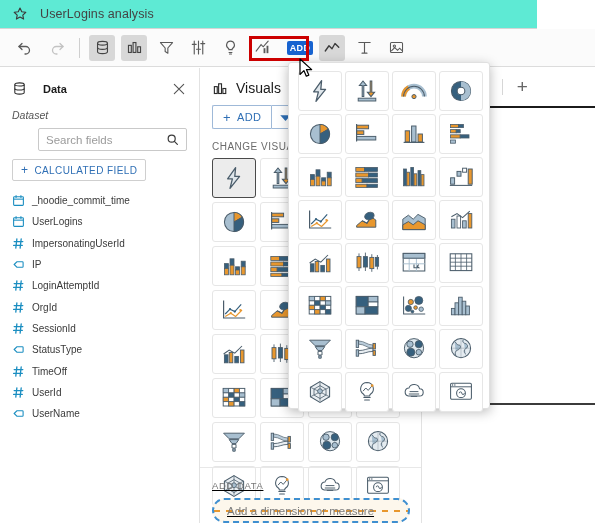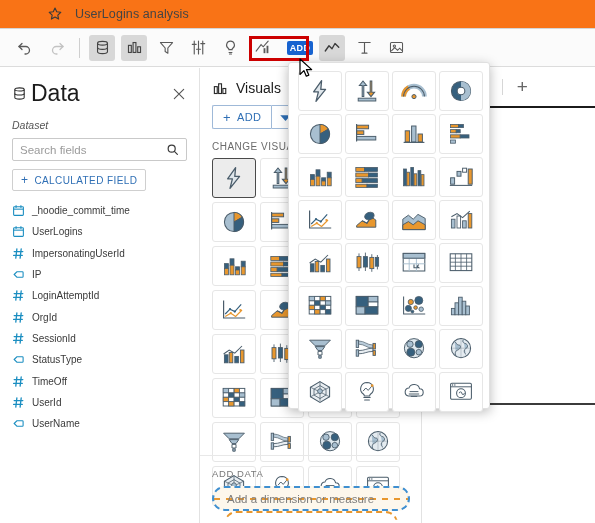--- a/index.html
+++ b/index.html
@@ -6,23 +6,23 @@
   body{
     width:595px;height:523px;overflow:hidden;
     font-family:"Liberation Sans", sans-serif;
     background:#ffffff;
     -webkit-font-smoothing:antialiased;
   }
   #app{position:relative;width:595px;height:523px;overflow:hidden;background:#fff;}
 
   
   .titlebar{
-    position:absolute;left:0;top:0;width:595px;height:29px;
-    background:#f97316;border-bottom:1px solid #d5d5d5;
-    display:flex;align-items:center;box-sizing:border-box;padding-left:35px;
+    position:absolute;left:0;top:0;width:537px;height:29px;
+    background:#5eead4;border-bottom:1px solid #d5d5d5;
+    display:flex;align-items:center;box-sizing:border-box;
   }
   .star-ic{margin-left:12px;width:16px;height:16px;display:block;}
   .title-text{margin-left:12px;font-size:12.5px;color:#444;letter-spacing:.1px;}
 
   
   .toolbar{
     position:absolute;left:0;top:29px;width:595px;height:38px;
     background:#fbfbfb;border-bottom:1px solid #dcdcdc;
     display:flex;align-items:center;box-sizing:border-box;
   }
@@ -48,33 +48,33 @@
   }
 
   
   .datapanel{
     position:absolute;left:0;top:68px;width:200px;height:455px;
     background:#fff;border-right:1px solid #e2e2e2;box-sizing:border-box;
     padding:0 12px;
   }
   .dp-head{display:flex;align-items:center;margin-top:12px;}
   .dp-head .dbic{width:15px;height:17px;}
-  .dp-title{font-size:23px;color:#1b1b1b;margin-left:4px;font-weight:normal;}
+  .dp-title{font-size:11px;color:#1b1b1b;margin-left:16px;font-weight:bold;}
   .dp-close{margin-left:auto;color:#555;width:16px;height:16px;}
   .dp-label{font-size:10.5px;color:#555;margin-top:12px;font-style:italic;}
   .dp-select{
     margin-top:4px;height:23px;border:1px solid #c9c9c9;border-radius:2px;
     display:flex;align-items:center;padding:0 7px;box-sizing:border-box;
     font-size:11.5px;color:#222;background:#fff;
   }
   .dp-select .caret{margin-left:auto;}
   .dp-search{
     margin-top:7px;height:23px;border:1px solid #c9c9c9;border-radius:2px;
     display:flex;align-items:center;padding:0 7px;box-sizing:border-box;
-    font-size:11.5px;color:#9b9b9b;background:#fff;
+    font-size:11.5px;color:#9b9b9b;background:#fff;margin-left:26px;
   }
   .dp-search .sic{margin-left:auto;}
   .calcfield{
     margin-top:8px;height:22px;border:1px solid #cfcfcf;border-radius:2px;
     display:inline-flex;align-items:center;padding:0 8px;box-sizing:border-box;
     font-size:10px;color:#2f6fb5;letter-spacing:.4px;background:#fff;
   }
   .calcfield .plus{margin-right:6px;font-size:12px;color:#2f6fb5;}
   .fieldlist{margin-top:9px;}
   .field{display:flex;align-items:center;height:21.3px;}
@@ -105,22 +105,22 @@
   .visgrid{
     margin-top:6px;display:grid;grid-template-columns:repeat(4,44px);
     grid-auto-rows:40px;gap:4px;
   }
   .viscell{
     border:1px solid #e6e6e6;border-radius:3px;background:#fff;
     display:flex;align-items:center;justify-content:center;box-sizing:border-box;
   }
   .viscell.sel{background:#ececec;border:1px solid #4a4a4a;}
   .adddata-wrap{
-    position:absolute;left:0;bottom:12px;width:222px;box-sizing:border-box;
-    padding:0 12px;border-top:1px solid #e8e8e8;padding-top:12px;
+    position:absolute;left:0;bottom:0;width:222px;box-sizing:border-box;
+    padding:0 12px;border-top:1px solid #e8e8e8;padding-top:12px;text-decoration:underline;
   }
   .adddata-label{font-size:9.5px;color:#777;letter-spacing:.6px;}
   .dropzone{
     margin-top:7px;height:25px;border-radius:13px;box-sizing:border-box;
     background:#fdf7ec;
     display:flex;align-items:center;padding-left:13px;
     font-size:11.5px;color:#7d7d7d;
     border:2px dashed #3f8fd0;
     background-image:
       repeating-linear-gradient(90deg,#e8972e 0 6px,transparent 6px 12px);

